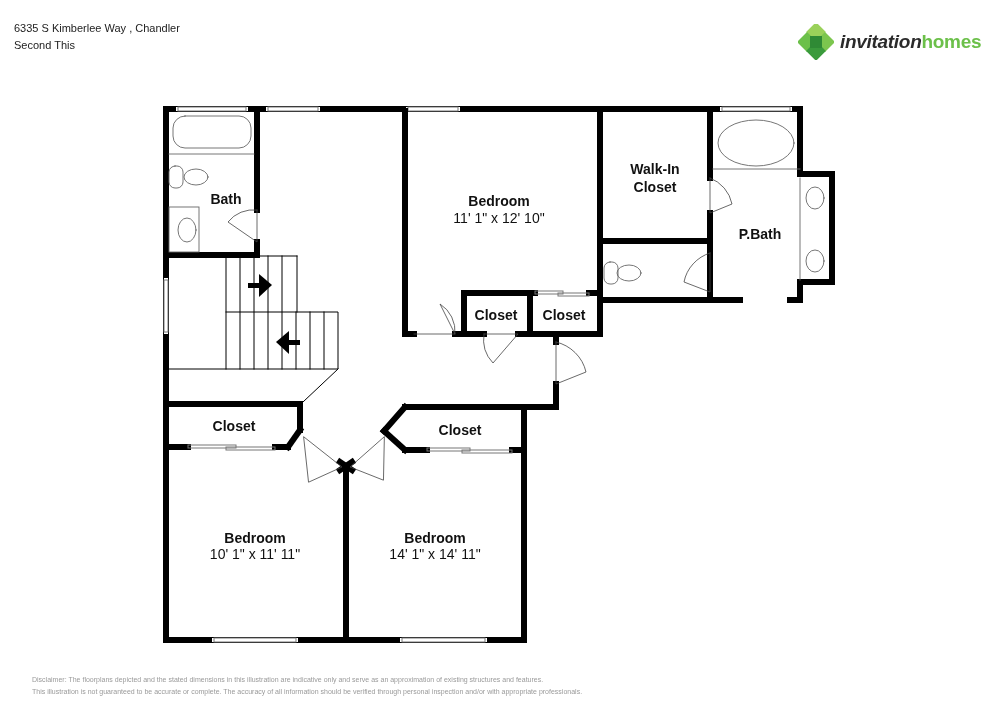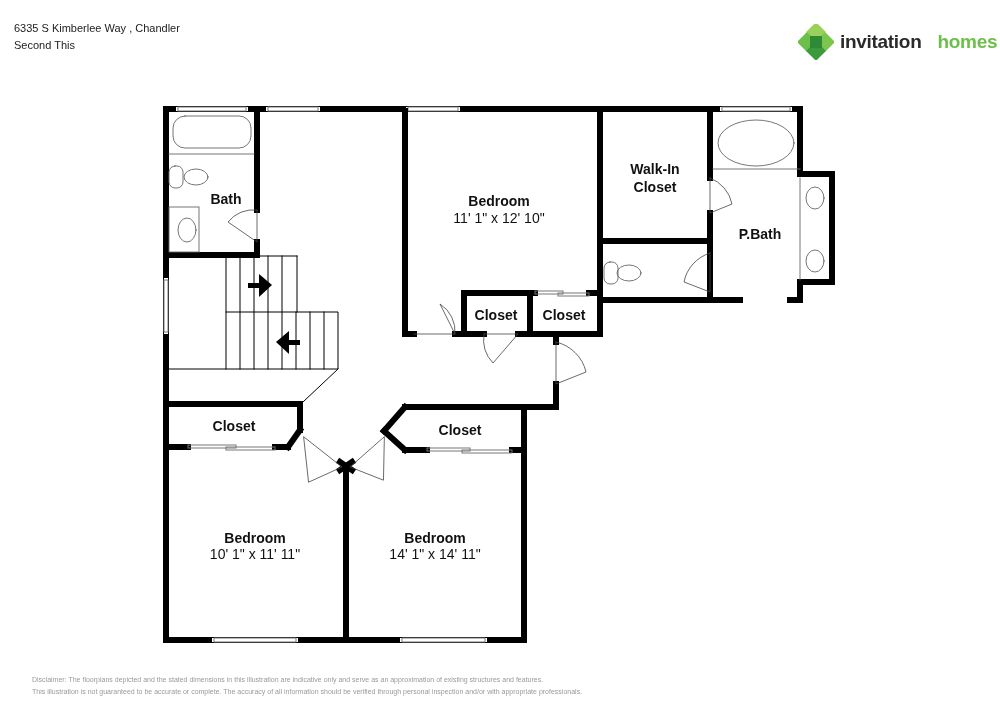--- a/index.html
+++ b/index.html
@@ -1,21 +1,21 @@
 <!DOCTYPE html>
 <html><head>
 <meta charset="utf-8">
 <style>
   html, body { margin: 0; padding: 0; background: #ffffff; }
   body { width: 1000px; height: 707px; position: relative; overflow: hidden; font-family: "Liberation Sans", sans-serif; color: #222; }
   .hdr { position: absolute; left: 14px; top: 20px; font-size: 11px; line-height: 17px; color: #222; }
   .logo { position: absolute; left: 798px; top: 24px; display: flex; align-items: center; }
   .logo-text { font-size: 19px; font-weight: bold; letter-spacing: -0.3px; margin-left: 6px; }
-  .logo-a { color: #2b2b2b; }
-  .logo-b { color: #6cc04a; margin-left: 16px; }
+  .logo-a { color: #2b2b2b; font-style: italic; }
+  .logo-b { color: #6cc04a; }
   .disc { position: absolute; left: 32px; top: 674px; font-size: 7px; line-height: 12px; color: #9a9a9a; }
   svg.plan { position: absolute; left: 0; top: 0; }
   .lbl { font-family: "Liberation Sans", sans-serif; font-weight: bold; font-size: 14px; fill: #111; text-anchor: middle; }
   .dim { font-family: "Liberation Sans", sans-serif; font-size: 14px; fill: #111; text-anchor: middle; }
 </style>
 </head>
 <body>
 
 <div class="hdr">
   <div>6335 S Kimberlee Way , Chandler</div>

